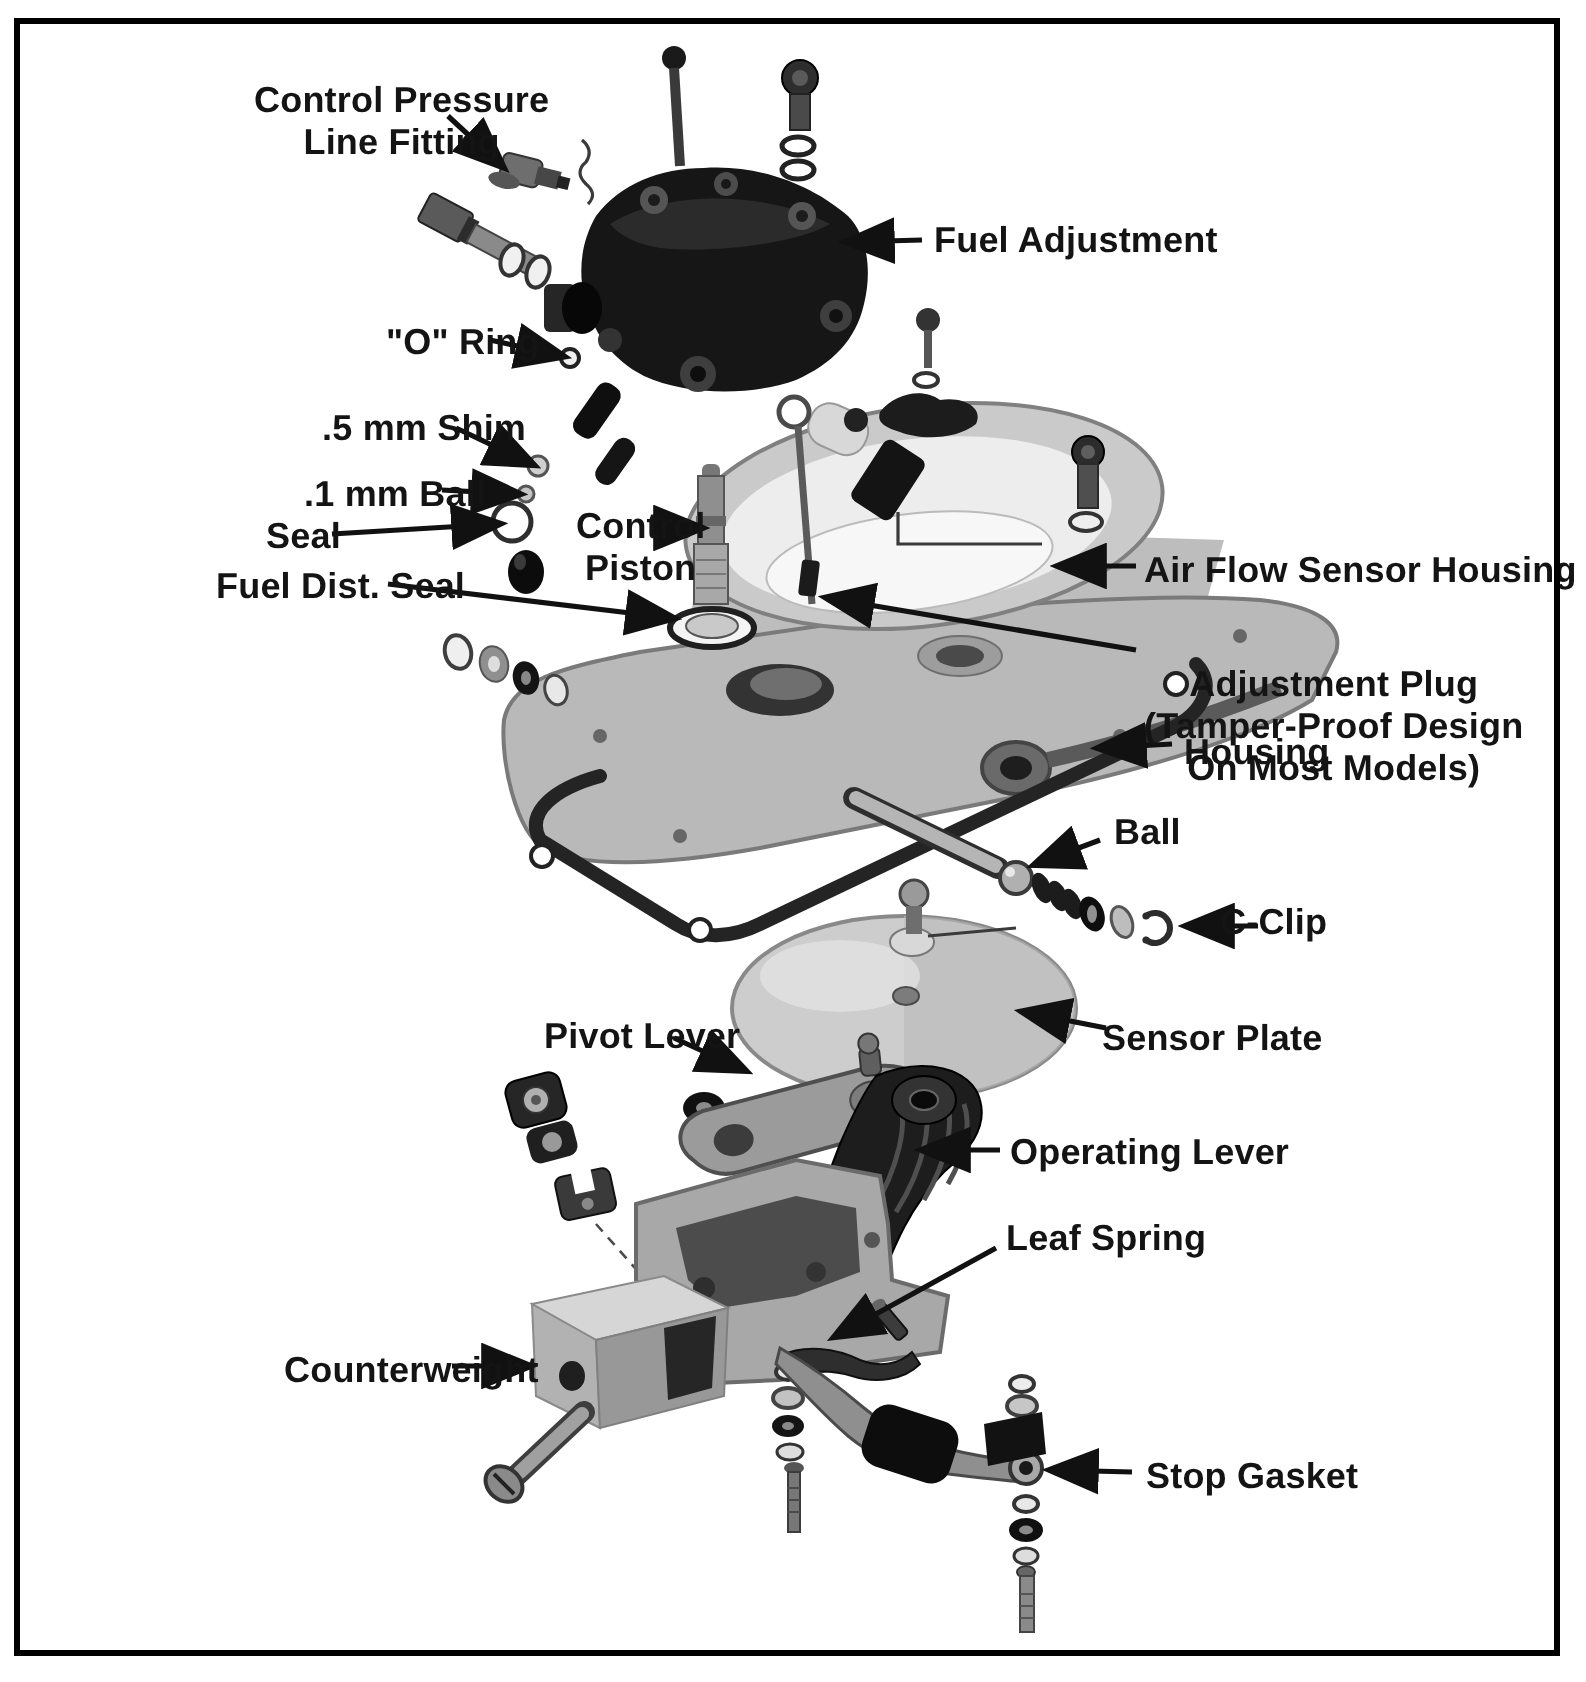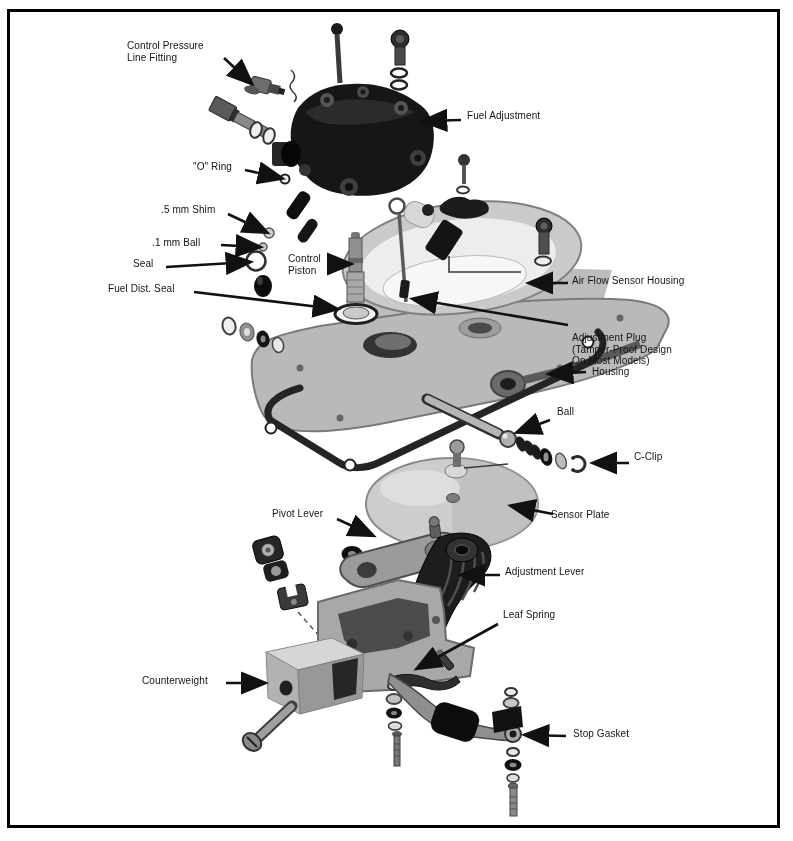--- a/index.html
+++ b/index.html
@@ -1,22 +1,22 @@
 <!DOCTYPE html>
 <html><head>
 <meta charset="utf-8">
 <style>
   html,body{margin:0;padding:0;background:#e8e8e8;}
   .page{position:relative;width:793px;height:841px;background:#ffffff;overflow:hidden;
         font-family:"Liberation Sans",sans-serif;}
   .frame{position:absolute;left:7px;top:9px;width:773px;height:819px;
          border:3px solid #000;box-sizing:border-box;pointer-events:none;}
   .art{position:absolute;left:0;top:0;}
-  .lbl{position:absolute;font-size:10px;font-weight:400;line-height:1.16;
-       color:#141414;white-space:pre-line;letter-spacing:.1px;}
+  .lbl{position:absolute;font-size:18px;font-weight:700;line-height:1.16;
+       color:#141414;white-space:pre-line;letter-spacing:.1px;text-align:center;}
   svg .leader{stroke:#111;stroke-width:2.6;fill:none;}
   svg .thin{stroke:#3a3a3a;stroke-width:1.6;fill:none;}
 </style>
 </head>
 <body>
 
 <div class="page">
 
   <svg class="art" width="793" height="841" viewBox="0 0 793 841">
     <defs>
@@ -321,22 +321,22 @@
   <div class="lbl" style="left:133px;top:258px">Seal</div>
   <div class="lbl" style="left:288px;top:253px">Control
 Piston</div>
   <div class="lbl" style="left:108px;top:283px">Fuel Dist. Seal</div>
   <div class="lbl" style="left:572px;top:275px">Air Flow Sensor Housing</div>
   <div class="lbl" style="left:572px;top:332px">Adjustment Plug
 (Tamper-Proof Design
 On Most Models)</div>
   <div class="lbl" style="left:592px;top:366px">Housing</div>
   <div class="lbl" style="left:557px;top:406px">Ball</div>
-  <div class="lbl" style="left:634px;top:451px">C-Clip</div>
+  <div class="lbl" style="left:610px;top:451px">C-Clip</div>
   <div class="lbl" style="left:551px;top:509px">Sensor Plate</div>
   <div class="lbl" style="left:272px;top:508px">Pivot Lever</div>
-  <div class="lbl" style="left:505px;top:566px">Adjustment Lever</div>
+  <div class="lbl" style="left:505px;top:566px">Operating Lever</div>
   <div class="lbl" style="left:503px;top:609px">Leaf Spring</div>
   <div class="lbl" style="left:142px;top:675px">Counterweight</div>
   <div class="lbl" style="left:573px;top:728px">Stop Gasket</div>
 
   <div class="frame"></div>
 </div>
 
 </body></html>

